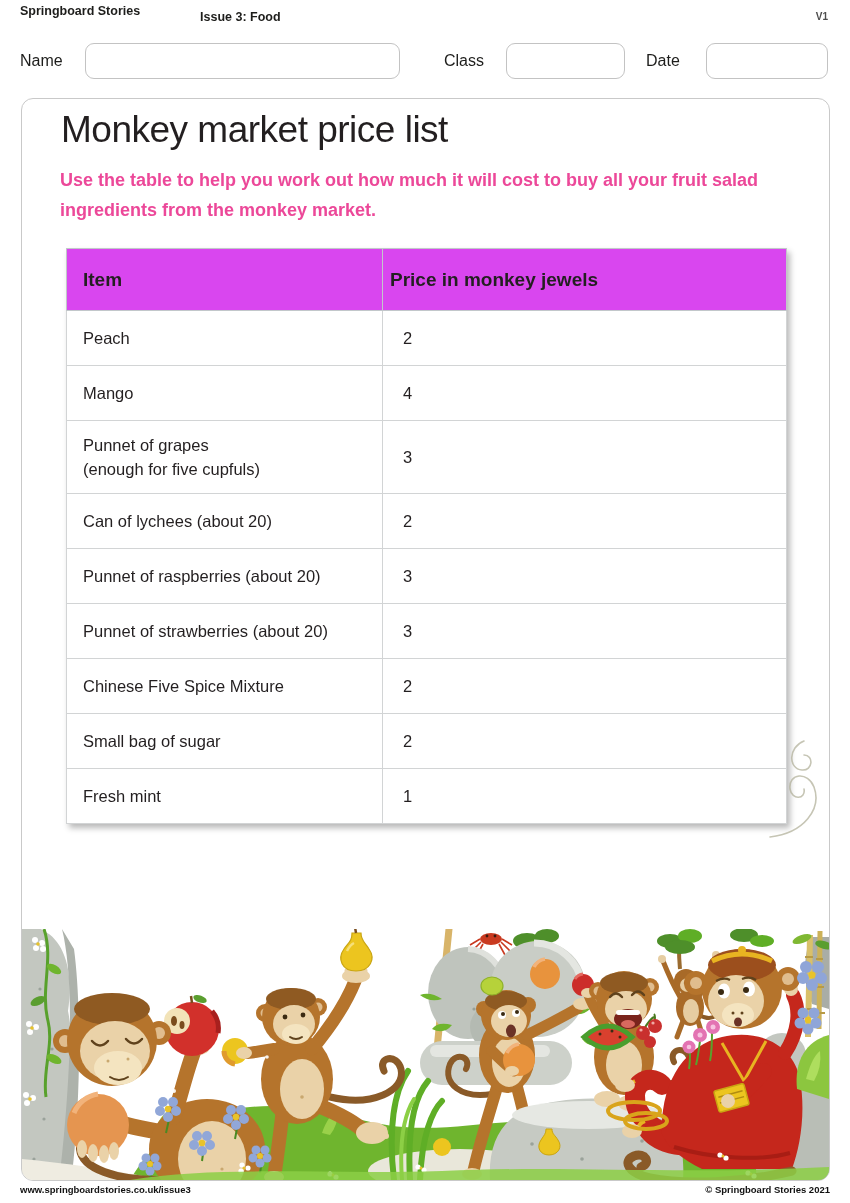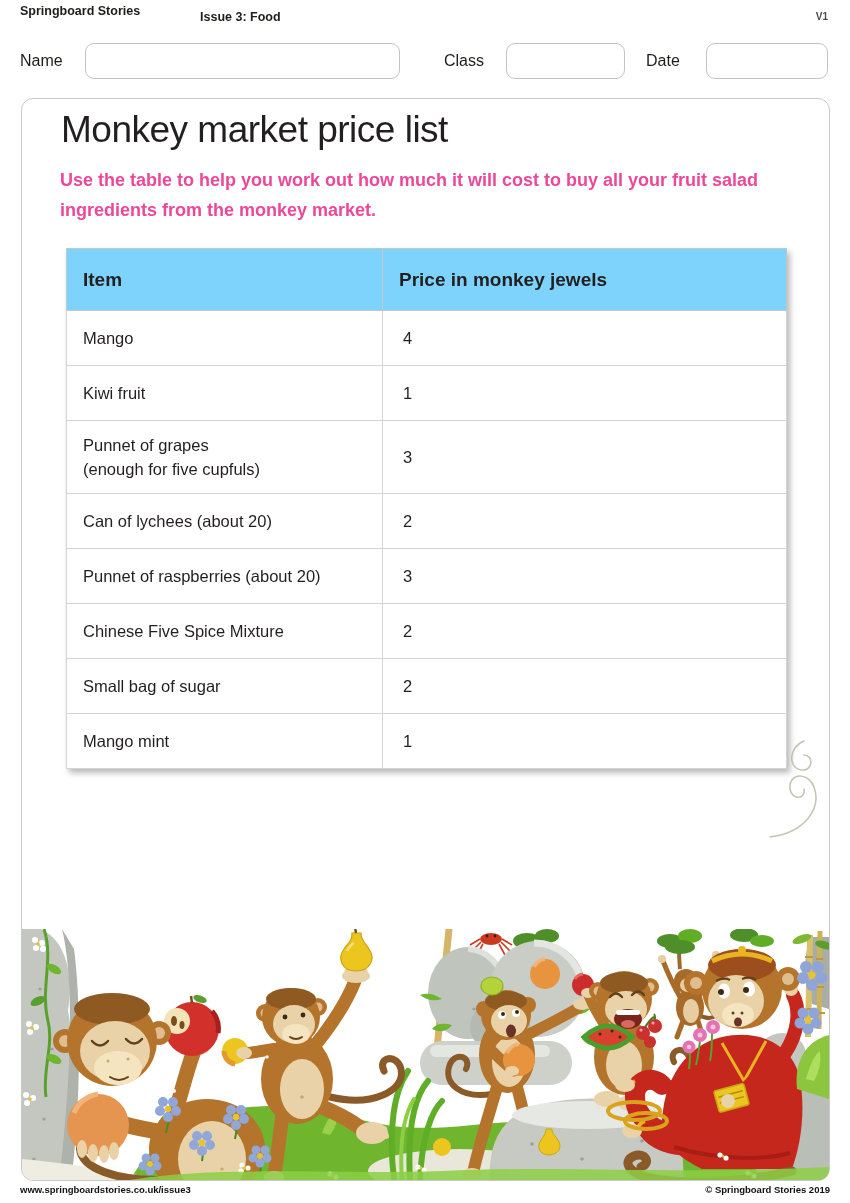--- a/index.html
+++ b/index.html
@@ -22,23 +22,23 @@
   
   .card{position:absolute;left:21px;top:98px;width:807px;height:1081px;background:#fff;
         border:1px solid #c9c9c9;border-radius:12px;overflow:hidden;}
   .ws-title{position:absolute;left:39px;top:10px;font-size:37px;font-weight:400;letter-spacing:-0.5px;color:#231f20;text-align:right;}
   .ws-instructions{position:absolute;left:38px;top:66px;width:726px;font-size:18px;font-weight:bold;
                    line-height:30px;color:#ec4899;}
 
   
   .price-table{position:absolute;left:44px;top:149px;width:720px;border-collapse:collapse;background:#fff;
                box-shadow:3px 4px 6px rgba(0,0,0,0.28);table-layout:fixed;}
-  .price-table th{background:#7dd3fc;text-align:left;font-size:19px;font-weight:bold;height:61px;
+  .price-table th{background:#d946ef;text-align:left;font-size:19px;font-weight:bold;height:61px;
                   padding:0 8px 0 16px;border:1px solid #c2c7ca;color:#231f20;}
-  .price-table th.col-price{padding-left:16px;}
+  .price-table th.col-price{padding-left:7px;}
   .price-table td{height:54px;font-size:16.5px;font-weight:500;padding:0 8px 0 16px;
                   border:1px solid #d2d4d5;color:#231f20;white-space:pre-line;vertical-align:middle;}
   .price-table td.price{padding-left:20px;}
   .price-table tr.tall td{height:72px;line-height:24px;}
   .price-table col.c1{width:316px;} .price-table col.c2{width:404px;}
 
   
   .swirl{position:absolute;left:742px;top:638px;}
   .illustration{position:absolute;left:0;top:830px;width:807px;height:251px;}
 
@@ -70,50 +70,54 @@
       <colgroup>
           <col class="c1">
           <col class="c2">
         </colgroup>
       <tbody>
           <tr>
         <th>Item</th>
         <th class="col-price">Price in monkey jewels</th>
       </tr>
       <tr>
+            <td>Peach</td>
+            <td class="price">2</td>
+          </tr>
+      <tr>
             <td>Mango</td>
             <td class="price">4</td>
-          </tr>
-      <tr>
-            <td>Kiwi fruit</td>
-            <td class="price">1</td>
           </tr>
       <tr class="tall">
             <td>Punnet of grapes
 (enough for five cupfuls)</td>
             <td class="price">3</td>
           </tr>
       <tr>
             <td>Can of lychees (about 20)</td>
             <td class="price">2</td>
           </tr>
       <tr>
             <td>Punnet of raspberries (about 20)</td>
             <td class="price">3</td>
           </tr>
       <tr>
+            <td>Punnet of strawberries (about 20)</td>
+            <td class="price">3</td>
+          </tr>
+      <tr>
             <td>Chinese Five Spice Mixture</td>
             <td class="price">2</td>
           </tr>
       <tr>
             <td>Small bag of sugar</td>
             <td class="price">2</td>
           </tr>
       <tr>
-            <td>Mango mint</td>
+            <td>Fresh mint</td>
             <td class="price">1</td>
           </tr>
     </tbody>
       </table>
 
     <svg class="swirl" width="70" height="140" viewBox="0 0 70 140">
       <g fill="none" stroke="#b3b29c" stroke-width="1.6" opacity="0.75" stroke-linecap="round">
         <path d="M 40,4 C 24,10 24,32 38,33 C 49,34 50,18 40,18"></path>
         <path d="M 6,100 C 40,96 58,72 50,50 C 44,34 24,36 26,52 C 28,64 42,62 40,52"></path>
       </g>
@@ -527,14 +531,14 @@
           <circle cx="311" cy="246" r="1.5" fill="#e8c32a"></circle>
         <circle cx="399" cy="239" r="1.5" fill="#e8c32a"></circle>
           <circle cx="701" cy="227" r="1.5" fill="#e8c32a"></circle>
           <circle cx="729" cy="245" r="1.5" fill="#e8c32a"></circle>
       </g>
       <path d="M 108,251 C 200,236 300,246 420,242 C 550,236 650,246 807,238 L 807,251 Z" fill="#8ccf45" opacity="0.85"></path>
     </svg>
   </div>
 
   <div class="footer-url">www.springboardstories.co.uk/issue3</div>
-  <div class="footer-copy">© Springboard Stories 2019</div>
+  <div class="footer-copy">© Springboard Stories 2021</div>
 </div>
 
 </body></html>

